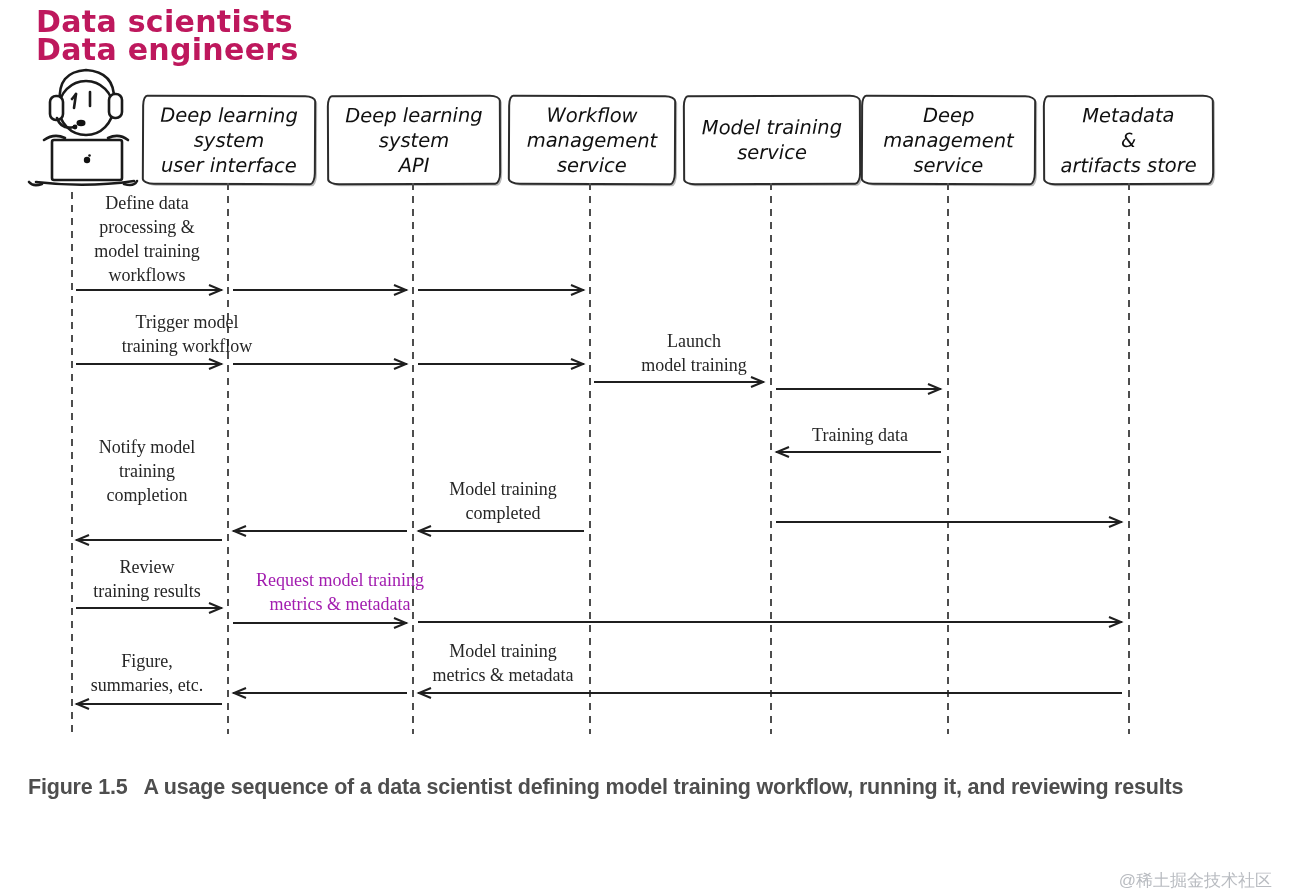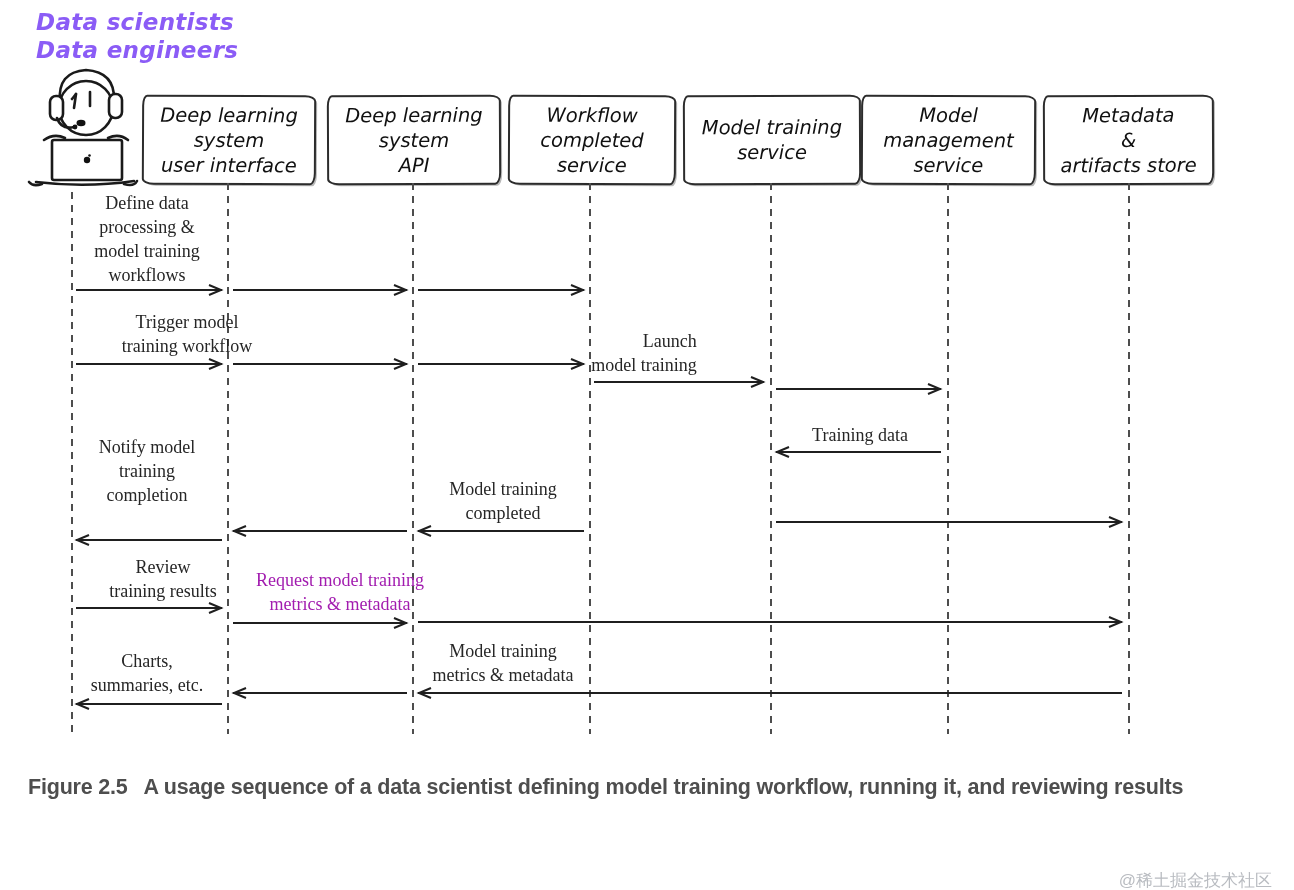--- a/index.html
+++ b/index.html
@@ -1,21 +1,21 @@
 <!DOCTYPE html>
 <html><head>
 <meta charset="utf-8">
 <style>
   html,body{margin:0;padding:0;background:#fff;}
   #page{position:relative;width:1294px;height:890px;background:#ffffff;overflow:hidden;
         font-family:"Liberation Sans",sans-serif;}
   
   #actor-caption{position:absolute;left:36px;top:8px;white-space:pre-line;
-    font-family:"DejaVu Sans",sans-serif;font-style:italic;font-weight:600;
-    font-size:23px;line-height:28px;color:#8b5cf6;letter-spacing:.3px;}
+    font-family:"DejaVu Sans",sans-serif;font-weight:600;
+    font-size:30px;line-height:28px;color:#be185d;letter-spacing:.3px;}
   
   .pbox{position:absolute;top:95px;height:86px;background:#fff;border:2.5px solid #2c2c2c;
     display:flex;align-items:center;justify-content:center;text-align:center;
     border-radius:5px 11px 6px 12px / 11px 6px 12px 6px;
     box-shadow:2px 2px 0 -1px rgba(100,100,100,.45);}
   .pbox span{white-space:pre-line;font-family:"DejaVu Sans",sans-serif;font-style:italic;
     font-size:19.5px;line-height:25px;color:#101010;}
   .pbox:nth-of-type(odd){transform:rotate(-.25deg);}
   .pbox:nth-of-type(even){transform:rotate(.25deg);}
   
@@ -70,29 +70,29 @@
 system
 user interface</span>
   </div>
   <div class="pbox" style="left:327px;width:170px">
     <span>Deep learning
 system
 API</span>
   </div>
   <div class="pbox" style="left:508px;width:164px">
     <span>Workflow
-completed
+management
 service</span>
   </div>
   <div class="pbox" style="left:683px;width:174px">
     <span>Model training
 service</span>
   </div>
   <div class="pbox" style="left:861px;width:171px">
-    <span>Model
+    <span>Deep
 management
 service</span>
   </div>
   <div class="pbox" style="left:1043px;width:167px">
     <span>Metadata
 &amp;
 artifacts store</span>
   </div>
 
   <div id="msg-layer" style="position:absolute;left:0;top:0;width:100%;height:100%;">
@@ -126,21 +126,21 @@
         <polyline points="133,3 145,8 133,13" fill="none" stroke="#1f1f1f" stroke-width="2"></polyline>
       </svg>
       <svg width="174" height="16" class="msg-arrow" style="left: 233px; top: 356px;">
         <line x1="0" y1="8" x2="174" y2="8" stroke="#1f1f1f" stroke-width="2"></line>
         <polyline points="161,3 173,8 161,13" fill="none" stroke="#1f1f1f" stroke-width="2"></polyline>
       </svg>
       <svg width="166" height="16" class="msg-arrow" style="left: 418px; top: 356px;">
         <line x1="0" y1="8" x2="166" y2="8" stroke="#1f1f1f" stroke-width="2"></line>
         <polyline points="153,3 165,8 153,13" fill="none" stroke="#1f1f1f" stroke-width="2"></polyline>
       </svg>
-      <div class="msg-label" style="left: 644px; top: 377px; color: rgb(38, 38, 38); text-align: right;">Launch
+      <div class="msg-label" style="left: 694px; top: 377px; color: rgb(38, 38, 38);">Launch
 model training</div>
       <svg width="170" height="16" class="msg-arrow" style="left: 594px; top: 374px;">
         <line x1="0" y1="8" x2="170" y2="8" stroke="#1f1f1f" stroke-width="2"></line>
         <polyline points="157,3 169,8 157,13" fill="none" stroke="#1f1f1f" stroke-width="2"></polyline>
       </svg>
       <svg width="165" height="16" class="msg-arrow" style="left: 776px; top: 381px;">
         <line x1="0" y1="8" x2="165" y2="8" stroke="#1f1f1f" stroke-width="2"></line>
         <polyline points="152,3 164,8 152,13" fill="none" stroke="#1f1f1f" stroke-width="2"></polyline>
       </svg>
       <div class="msg-label" style="left: 860px; top: 447px; color: rgb(38, 38, 38);">Training data</div>
@@ -162,21 +162,21 @@
         <line x1="0" y1="8" x2="174" y2="8" stroke="#1f1f1f" stroke-width="2"></line>
         <polyline points="13,3 1,8 13,13" fill="none" stroke="#1f1f1f" stroke-width="2"></polyline>
       </svg>
       <div class="msg-label" style="left: 147px; top: 507px; color: rgb(38, 38, 38);">Notify model
 training
 completion</div>
       <svg width="146" height="16" class="msg-arrow" style="left: 76px; top: 532px;">
         <line x1="0" y1="8" x2="146" y2="8" stroke="#1f1f1f" stroke-width="2"></line>
         <polyline points="13,3 1,8 13,13" fill="none" stroke="#1f1f1f" stroke-width="2"></polyline>
       </svg>
-      <div class="msg-label" style="left: 147px; top: 603px; color: rgb(38, 38, 38); margin-left: 16px;">Review
+      <div class="msg-label" style="left: 147px; top: 603px; color: rgb(38, 38, 38);">Review
 training results</div>
       <svg width="146" height="16" class="msg-arrow" style="left: 76px; top: 600px;">
         <line x1="0" y1="8" x2="146" y2="8" stroke="#1f1f1f" stroke-width="2"></line>
         <polyline points="133,3 145,8 133,13" fill="none" stroke="#1f1f1f" stroke-width="2"></polyline>
       </svg>
       <div class="msg-label" style="left: 340px; top: 616px; color: #a21caf;">Request model training
 metrics &amp; metadata</div>
       <svg width="174" height="16" class="msg-arrow" style="left: 233px; top: 615px;">
         <line x1="0" y1="8" x2="174" y2="8" stroke="#1f1f1f" stroke-width="2"></line>
         <polyline points="161,3 173,8 161,13" fill="none" stroke="#1f1f1f" stroke-width="2"></polyline>
@@ -188,26 +188,26 @@
       <div class="msg-label" style="left: 503px; top: 687px; color: rgb(38, 38, 38);">Model training
 metrics &amp; metadata</div>
       <svg width="704" height="16" class="msg-arrow" style="left: 418px; top: 685px;">
         <line x1="0" y1="8" x2="704" y2="8" stroke="#1f1f1f" stroke-width="2"></line>
         <polyline points="13,3 1,8 13,13" fill="none" stroke="#1f1f1f" stroke-width="2"></polyline>
       </svg>
       <svg width="174" height="16" class="msg-arrow" style="left: 233px; top: 685px;">
         <line x1="0" y1="8" x2="174" y2="8" stroke="#1f1f1f" stroke-width="2"></line>
         <polyline points="13,3 1,8 13,13" fill="none" stroke="#1f1f1f" stroke-width="2"></polyline>
       </svg>
-      <div class="msg-label" style="left: 147px; top: 697px; color: rgb(38, 38, 38);">Charts,
+      <div class="msg-label" style="left: 147px; top: 697px; color: rgb(38, 38, 38);">Figure,
 summaries, etc.</div>
       <svg width="146" height="16" class="msg-arrow" style="left: 76px; top: 696px;">
         <line x1="0" y1="8" x2="146" y2="8" stroke="#1f1f1f" stroke-width="2"></line>
         <polyline points="13,3 1,8 13,13" fill="none" stroke="#1f1f1f" stroke-width="2"></polyline>
       </svg>
     </div>
 
   <div id="caption">
-    <span class="cap-label">Figure 2.5</span><span>A usage sequence of a data scientist defining model training workflow, running it, and reviewing results</span>
+    <span class="cap-label">Figure 1.5</span><span>A usage sequence of a data scientist defining model training workflow, running it, and reviewing results</span>
   </div>
 
   <div id="watermark">@稀土掘金技术社区</div>
 </div>
 
 </body></html>

